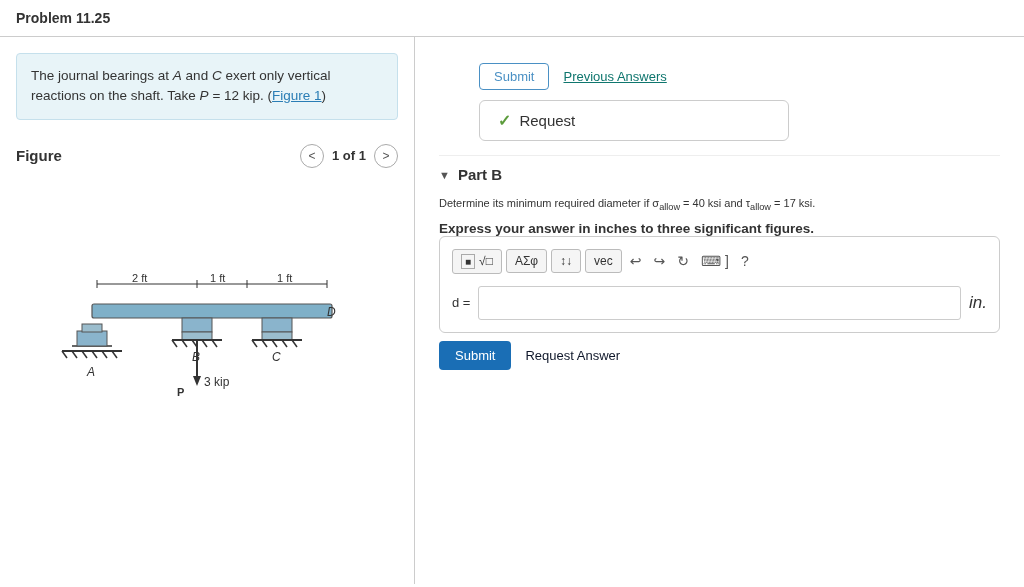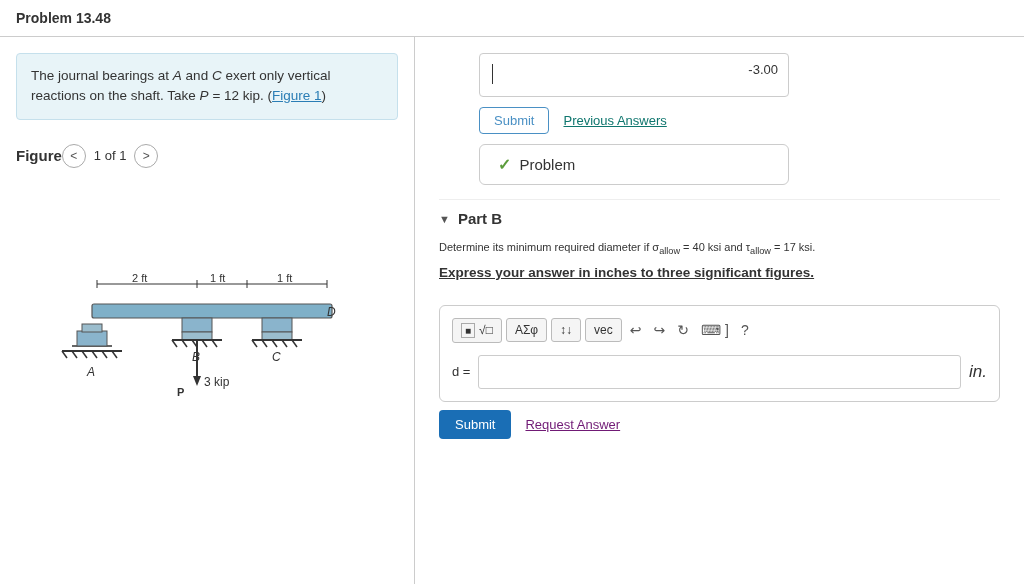--- a/index.html
+++ b/index.html
@@ -33,20 +33,21 @@
       line-height: 1.5;
     }
 
     .figure-section {
       margin-top: 8px;
     }
 
     .figure-header {
       display: flex;
       align-items: center;
+      justify-content: space-between;
       margin-bottom: 8px;
     }
 
     .figure-title {
       font-weight: bold;
       font-size: 15px;
     }
 
     .figure-nav {
       display: flex;
@@ -165,22 +166,21 @@
 
     .part-b-description {
       font-size: 11px;
       margin-bottom: 6px;
       line-height: 1.5;
     }
 
     .part-b-instruction {
       font-size: 13.5px;
       font-weight: bold;
-      margin-bottom: 25px;
-      text-decoration: underline;
+      margin-bottom: 0;
     }
 
     .answer-area {
       border: 1px solid #ccc;
       border-radius: 6px;
       padding: 12px;
     }
 
     .math-toolbar {
       display: flex;
@@ -249,49 +249,48 @@
       color: #fff;
       border: none;
       border-radius: 4px;
       padding: 7px 16px;
       cursor: pointer;
       font-size: 13px;
       font-weight: 500;
     }
 
     .request-answer-link {
-      color: #701a75;
-      text-decoration: underline;
+      color: #0f172a;
       cursor: pointer;
       font-size: 13px;
     }
 
     
     .fig-svg { width: 100%; height: 100%; }
   </style>
 </head>
 <body>
 
 <div class="top-bar">
-  <span style="font-weight:bold; font-size:14px;">Problem 13.48</span>
+  <span style="font-weight:bold; font-size:14px;">Problem 11.25</span>
 </div>
 
 <div class="main-layout">
 
   <div class="left-panel">
     <div class="info-box">
       The journal bearings at <i>A</i> and <i>C</i> exert only vertical reactions on the shaft. Take <i>P</i> = 12 kip. (<span style="color:#2a7db5; text-decoration:underline; cursor:pointer;">Figure 1</span>)
     </div>
 
     <div class="figure-section">
       <div class="figure-header">
         <span class="figure-title">Figure</span>
         <div class="figure-nav">
           <button class="nav-btn">&lt;</button>
-          <span style="font-size:13px;">1 of 1</span>
+          <span style="font-size:13px;font-weight:bold;">1 of 1</span>
           <button class="nav-btn">&gt;</button>
         </div>
       </div>
 
       <div class="figure-img">
 
         <svg viewBox="0 0 370 220" class="fig-svg" xmlns="http://www.w3.org/2000/svg">
 
           <line x1="50" y1="170" x2="90" y2="170" stroke="#333" stroke-width="1.5"></line>
           <line x1="40" y1="175" x2="100" y2="175" stroke="#333" stroke-width="2"></line>
@@ -351,33 +350,29 @@
           <text x="182" y="210" font-size="12" fill="#333">3 kip</text>
           <text x="155" y="220" font-size="11" fill="#333" font-weight="bold">P</text>
         </svg>
       </div>
     </div>
   </div>
 
   <div class="right-panel">
 
     <div style="max-width: 310px; margin-left: 40px;">
-      <div class="answer-input-box">
-        <span style="position:absolute; left:12px; top:10px; width:1px; height:20px; background:#333;"></span>
-        <span class="answer-value">-3.00</span>
-      </div>
 
       <div class="submit-row" style="margin-top:10px;">
         <button class="submit-btn-outline">Submit</button>
         <a class="prev-answers-link">Previous Answers</a>
       </div>
 
       <div class="correct-box" style="margin-top:10px; max-width:310px;">
         <span class="check-icon">✓</span>
-        <span>Problem</span>
+        <span>Request</span>
       </div>
     </div>
 
     <div class="part-b-section">
       <div class="part-b-header">
         <span class="collapse-arrow">▼</span>
         <span>Part B</span>
       </div>
 
       <p class="part-b-description">

